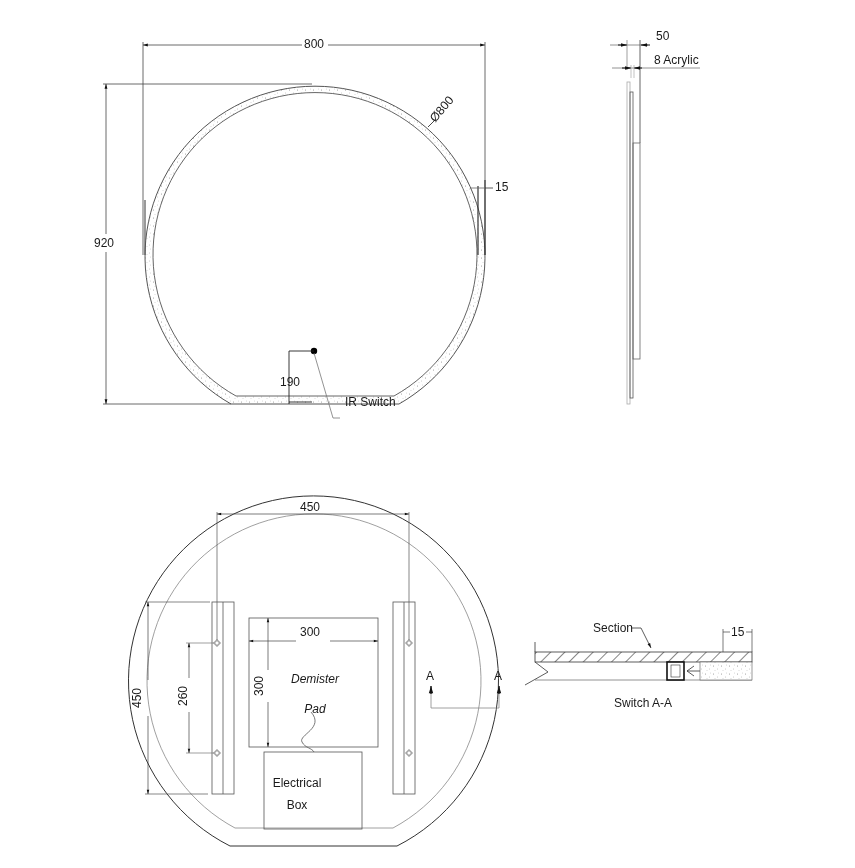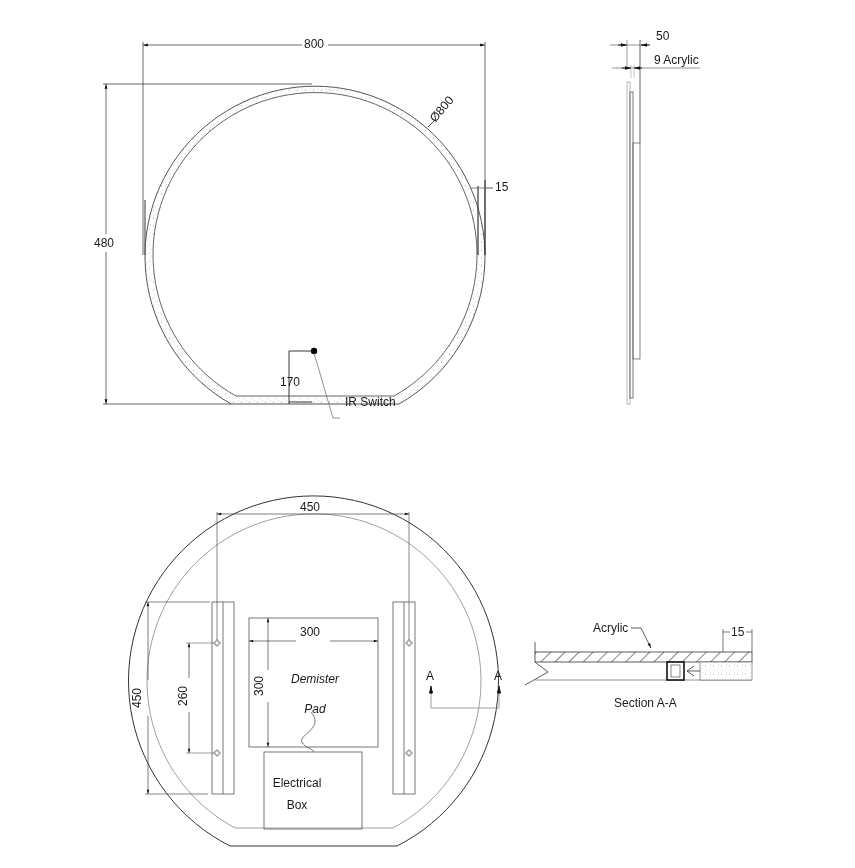--- a/index.html
+++ b/index.html
@@ -138,40 +138,40 @@
     <polyline points="631,628 641,628 651,648" fill="none" stroke="#333" stroke-width="0.8" marker-end="url(#arr)"></polyline>
 
     <line x1="723" y1="629" x2="723" y2="652" stroke="#444" stroke-width="0.7"></line>
     <line x1="752" y1="629" x2="752" y2="652" stroke="#444" stroke-width="0.7"></line>
     <line x1="723" y1="632" x2="730" y2="632" stroke="#444" stroke-width="0.7"></line>
     <line x1="746" y1="632" x2="752" y2="632" stroke="#444" stroke-width="0.7"></line>
   </g>
 </svg>
 
 <div class="lbl" style="left:304px;top:38px;">800</div>
-<div class="lbl" style="left:94px;top:237px;">480</div>
+<div class="lbl" style="left:94px;top:237px;">920</div>
 <div class="lbl" style="left:427px;top:103px;transform:rotate(-50deg);">Ø800</div>
 <div class="lbl" style="left:495px;top:181px;">15</div>
-<div class="lbl" style="left:280px;top:376px;">170</div>
+<div class="lbl" style="left:280px;top:376px;">190</div>
 <div class="lbl" style="left:345px;top:396px;">IR Switch</div>
 
 <div class="lbl" style="left:656px;top:30px;">50</div>
-<div class="lbl" style="left:654px;top:54px;">9 Acrylic</div>
+<div class="lbl" style="left:654px;top:54px;">8 Acrylic</div>
 
 <div class="lbl" style="left:300px;top:501px;">450</div>
 <div class="lbl" style="left:127px;top:692px;transform:rotate(-90deg);">450</div>
 <div class="lbl" style="left:173px;top:690px;transform:rotate(-90deg);">260</div>
 <div class="lbl" style="left:300px;top:626px;">300</div>
 <div class="lbl" style="left:249px;top:680px;transform:rotate(-90deg);">300</div>
 <div class="lbl center" style="left:283px;top:673px;width:64px;font-style:italic;">
   <div>Demister</div>
   <div style="margin-top:18px;">Pad</div>
 </div>
 <div class="lbl center" style="left:262px;top:777px;width:70px;">
   <div>Electrical</div>
   <div style="margin-top:10px;">Box</div>
 </div>
 <div class="lbl" style="left:426px;top:670px;">A</div>
 <div class="lbl" style="left:494px;top:670px;">A</div>
 
-<div class="lbl" style="left:593px;top:622px;">Acrylic</div>
+<div class="lbl" style="left:593px;top:622px;">Section</div>
 <div class="lbl" style="left:731px;top:626px;">15</div>
-<div class="lbl" style="left:614px;top:697px;">Section A-A</div>
+<div class="lbl" style="left:614px;top:697px;">Switch A-A</div>
 
 </body></html>

